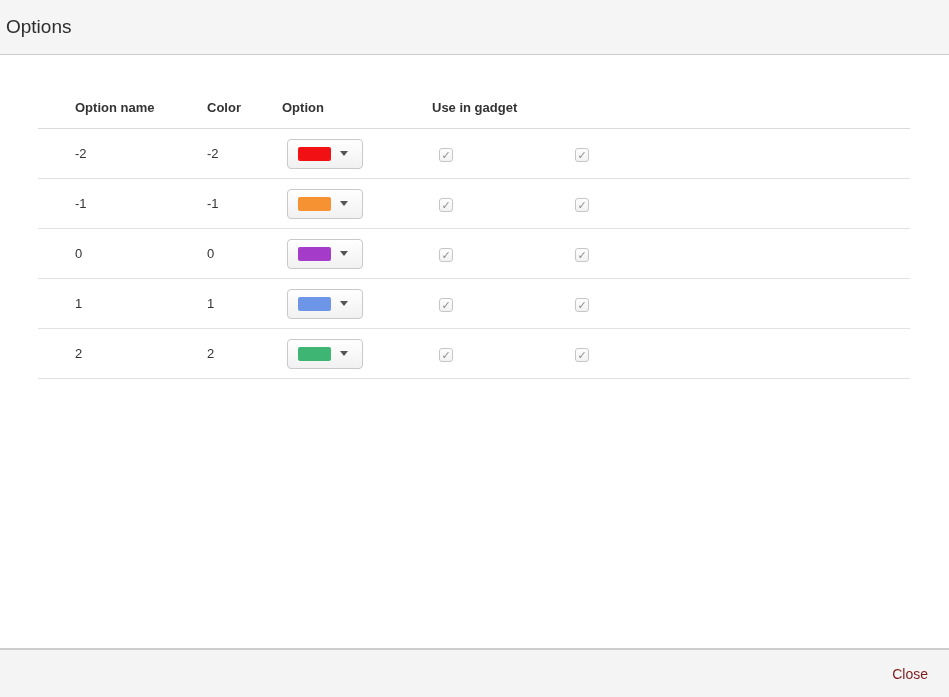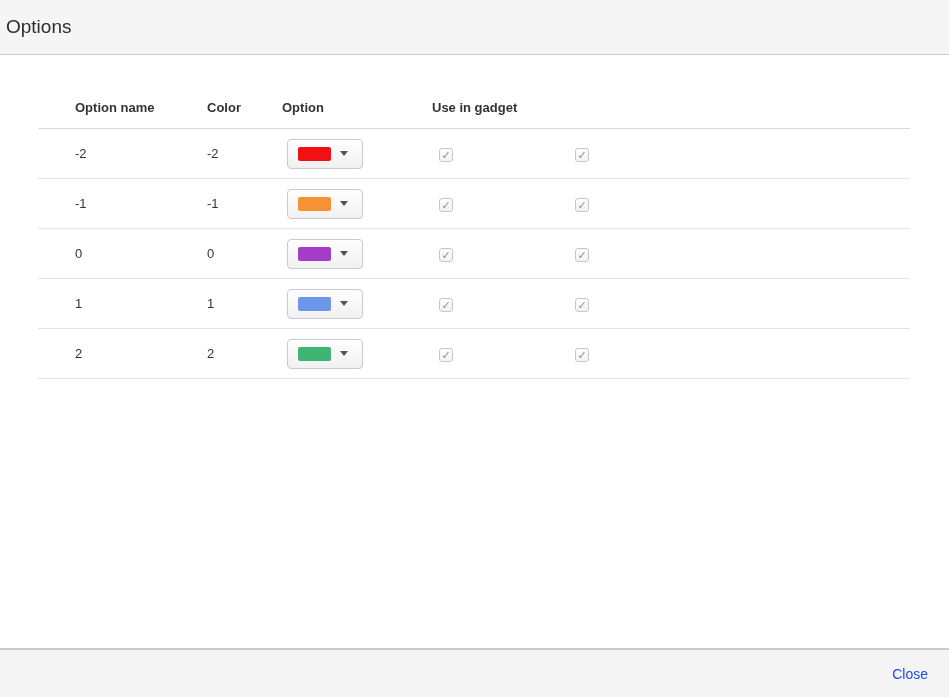--- a/index.html
+++ b/index.html
@@ -105,21 +105,21 @@
     height: 49px;
     background: #f4f4f4;
     border-top: 2px solid #cccccc;
     display: flex;
     align-items: center;
     justify-content: flex-end;
     padding-right: 21px;
   }
   .close-link {
     font-size: 14px;
-    color: #1d4ed8;
+    color: #7f1d1d;
     text-decoration: none;
     cursor: pointer;
   }
 </style>
 </head>
 <body>
 
 <div class="dlg-header">
   <span class="dlg-title">Options</span>
 </div>

